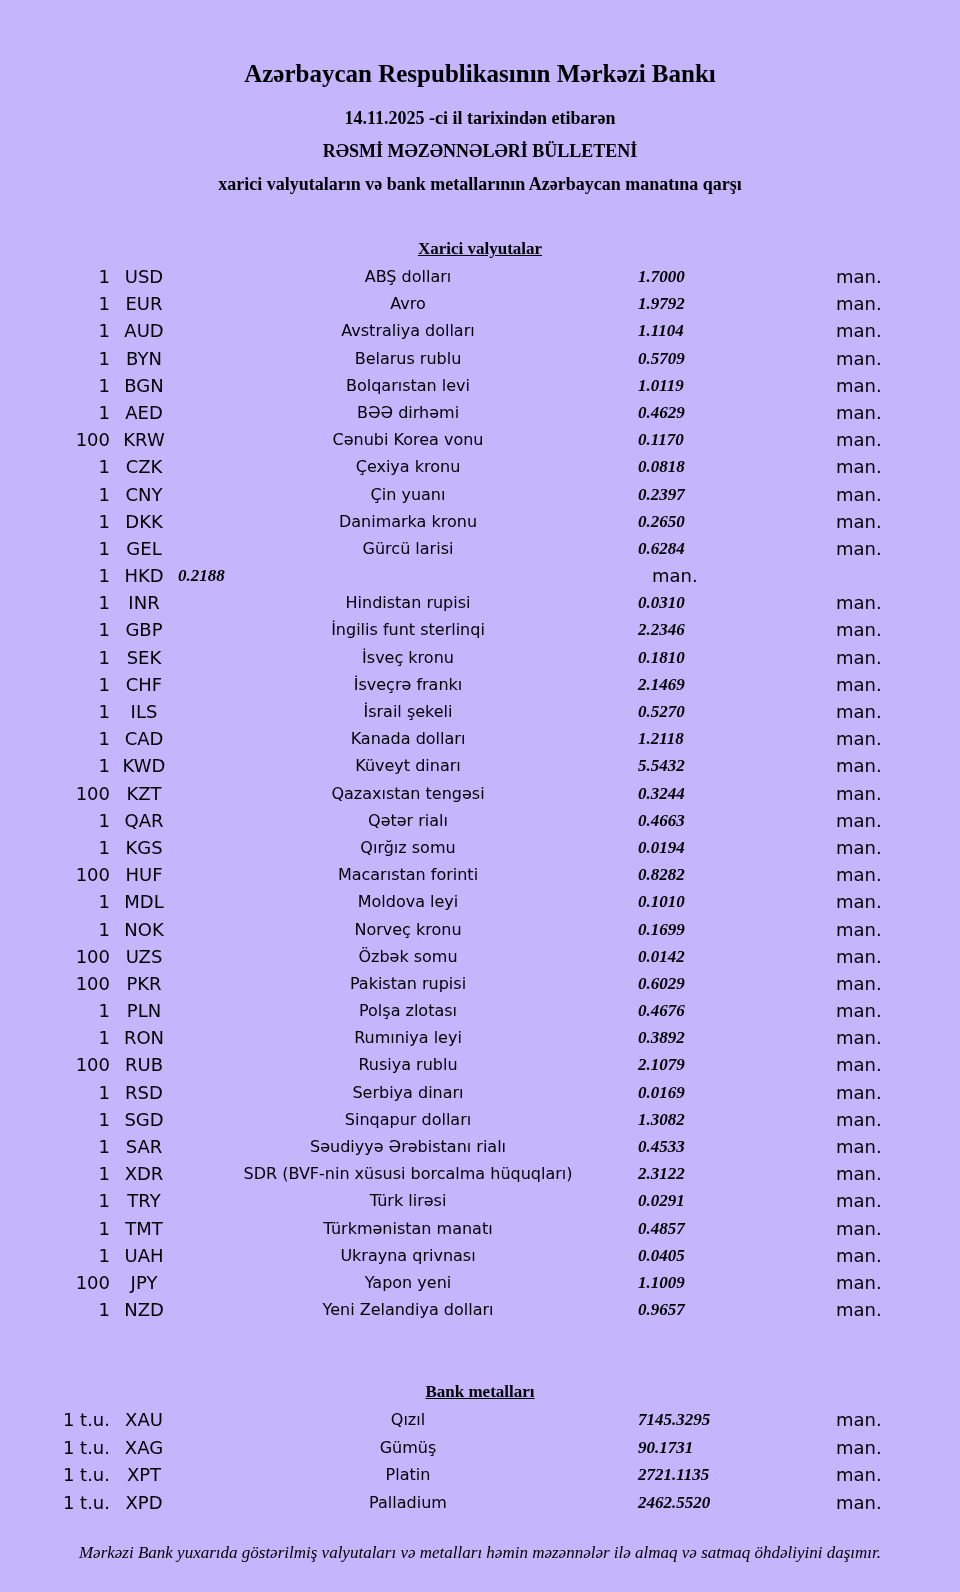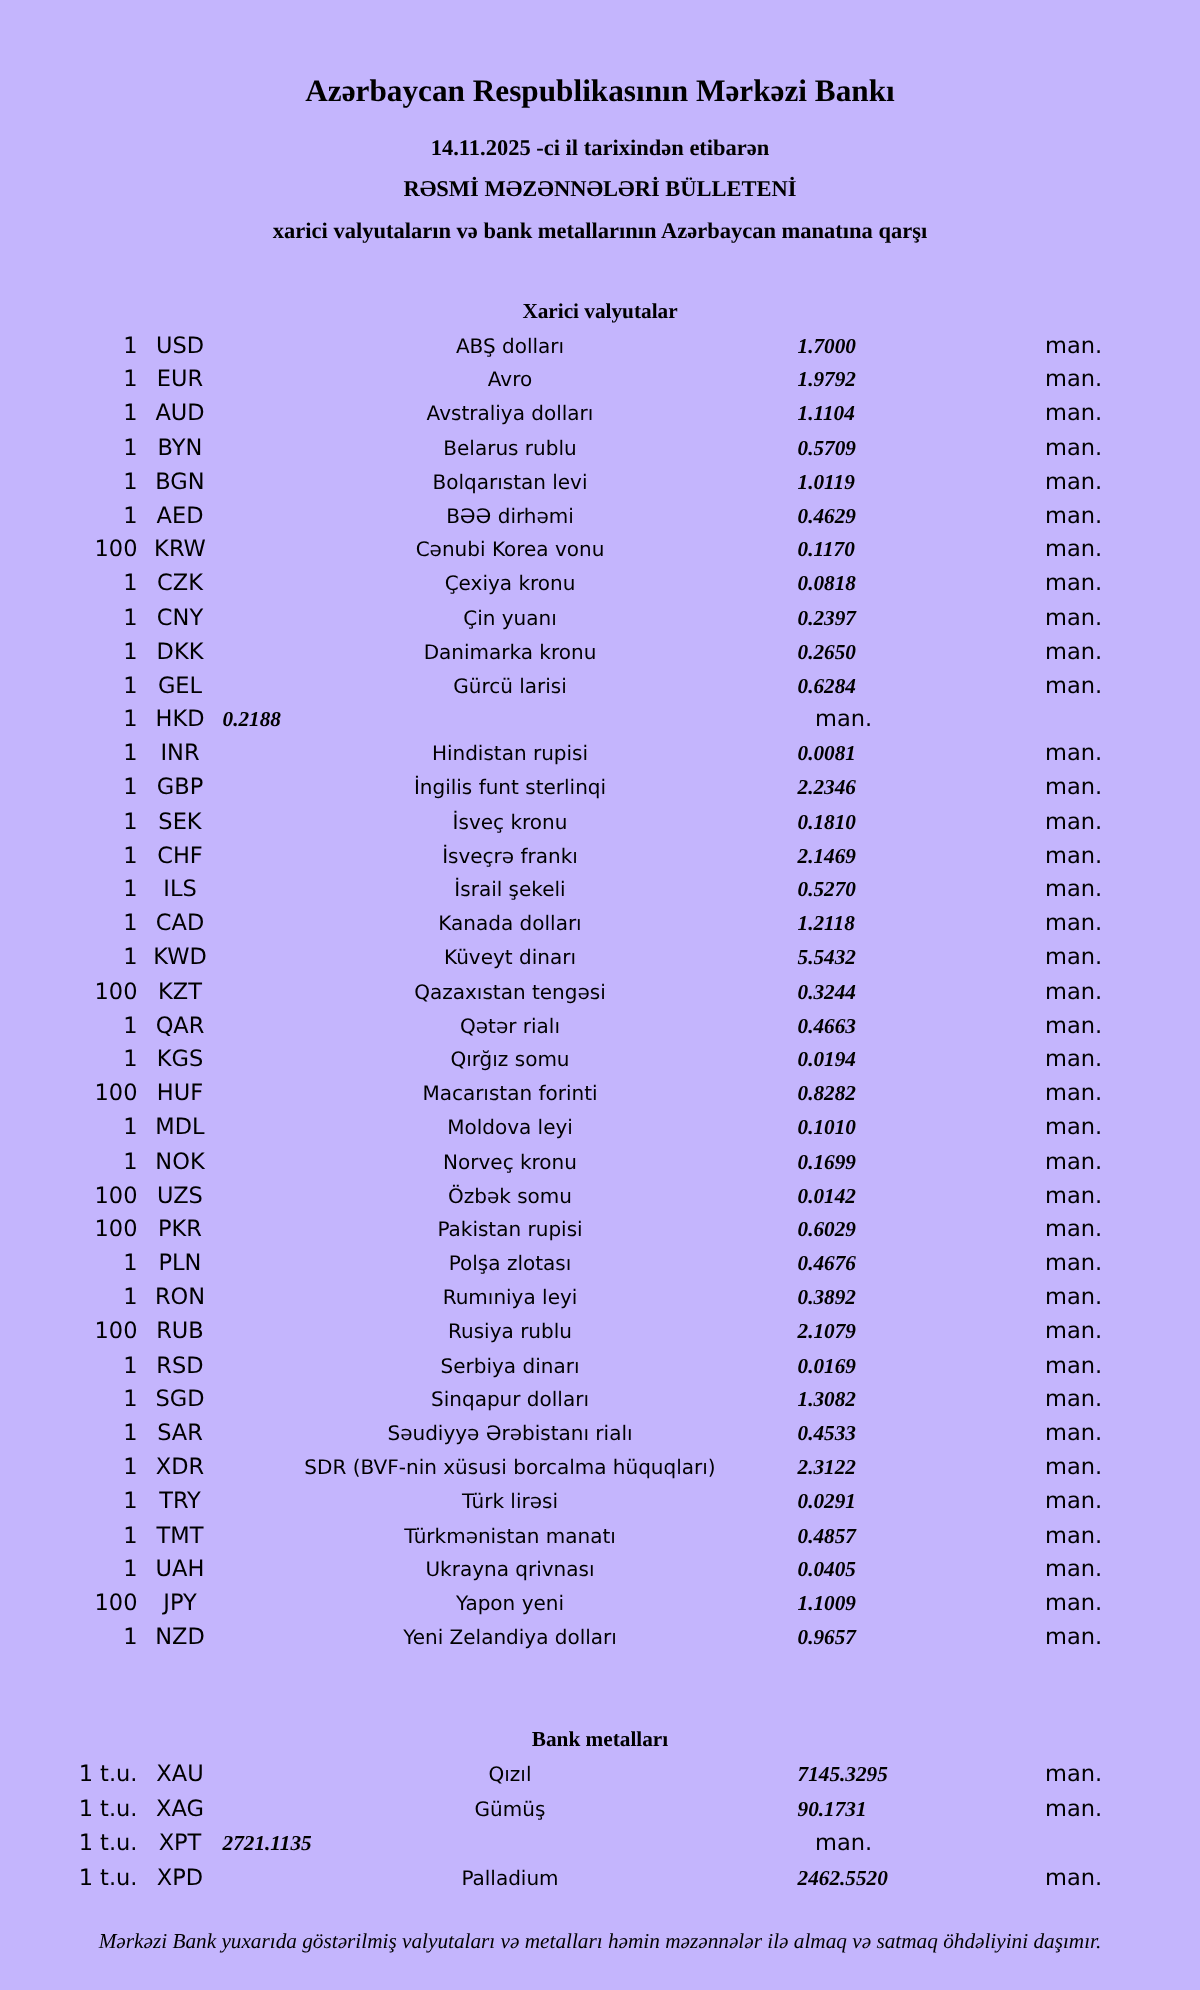--- a/index.html
+++ b/index.html
@@ -30,20 +30,21 @@
     margin-top: 9px;
   }
   .hline.date { margin-top: 16px; }
   .section-heading {
     text-align: center;
     font-family: "Liberation Serif", serif;
     font-weight: bold;
     font-size: 17px;
     line-height: 24px;
     margin-top: 41px;
+    text-decoration: underline;
   }
   .section-heading.metals { margin-top: 57px; }
   .table { width: 912px; margin-top: 2px; }
   .row {
     display: grid;
     grid-template-columns: 110px 68px 460px 184px 90px;
     height: 27.2px;
     line-height: 27.2px;
   }
   .metals-table .row { height: 27.5px; line-height: 27.5px; }
@@ -171,21 +172,21 @@
     <span class="cell qty">1</span>
     <span class="cell code">HKD</span>
     <span class="cell rate">0.2188</span>
     <span class="cell man">man.</span>
   </div>
 
   <div class="row">
     <span class="cell qty">1</span>
     <span class="cell code">INR</span>
     <span class="cell name">Hindistan rupisi</span>
-    <span class="cell rate">0.0081</span>
+    <span class="cell rate">0.0310</span>
     <span class="cell man">man.</span>
   </div>
 
   <div class="row">
     <span class="cell qty">1</span>
     <span class="cell code">GBP</span>
     <span class="cell name">İngilis funt sterlinqi</span>
     <span class="cell rate">2.2346</span>
     <span class="cell man">man.</span>
   </div>
@@ -405,20 +406,21 @@
     <span class="cell qty">1 t.u.</span>
     <span class="cell code">XAG</span>
     <span class="cell name">Gümüş</span>
     <span class="cell rate">90.1731</span>
     <span class="cell man">man.</span>
   </div>
 
   <div class="row">
     <span class="cell qty">1 t.u.</span>
     <span class="cell code">XPT</span>
+    <span class="cell name">Platin</span>
     <span class="cell rate">2721.1135</span>
     <span class="cell man">man.</span>
   </div>
 
   <div class="row">
     <span class="cell qty">1 t.u.</span>
     <span class="cell code">XPD</span>
     <span class="cell name">Palladium</span>
     <span class="cell rate">2462.5520</span>
     <span class="cell man">man.</span>

